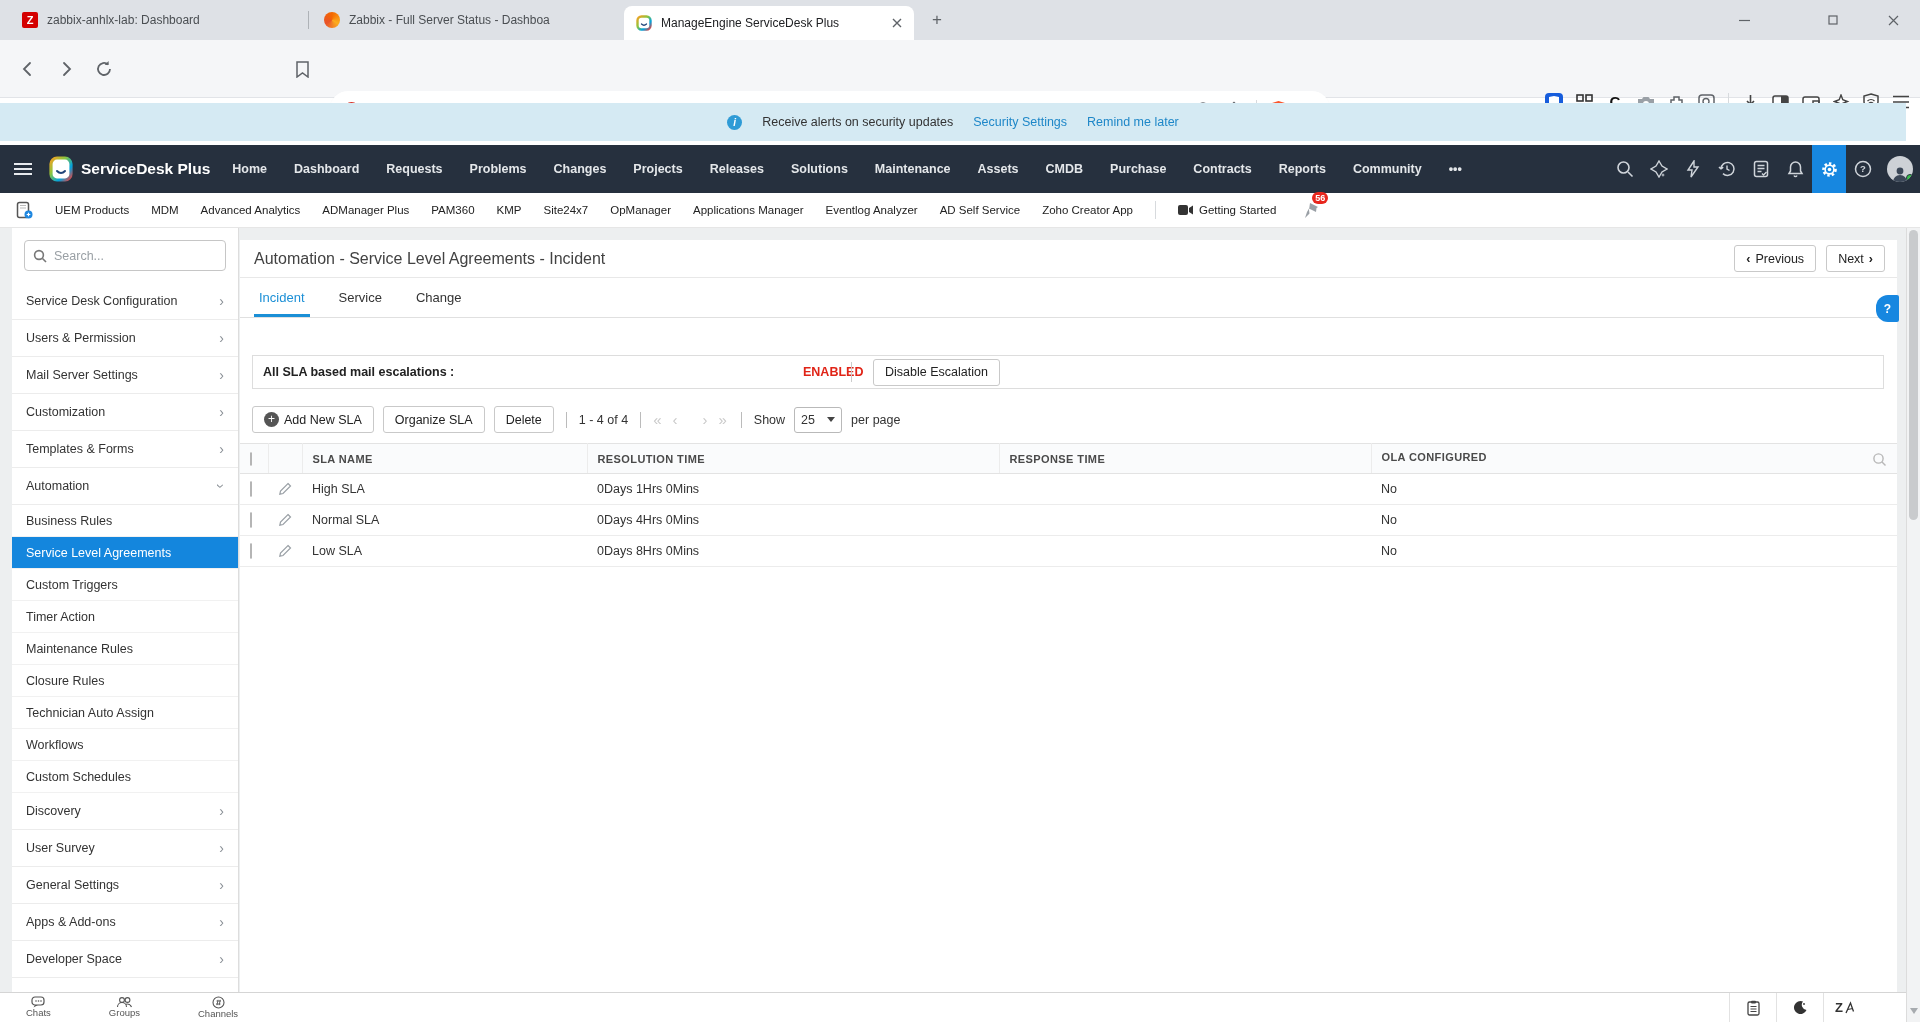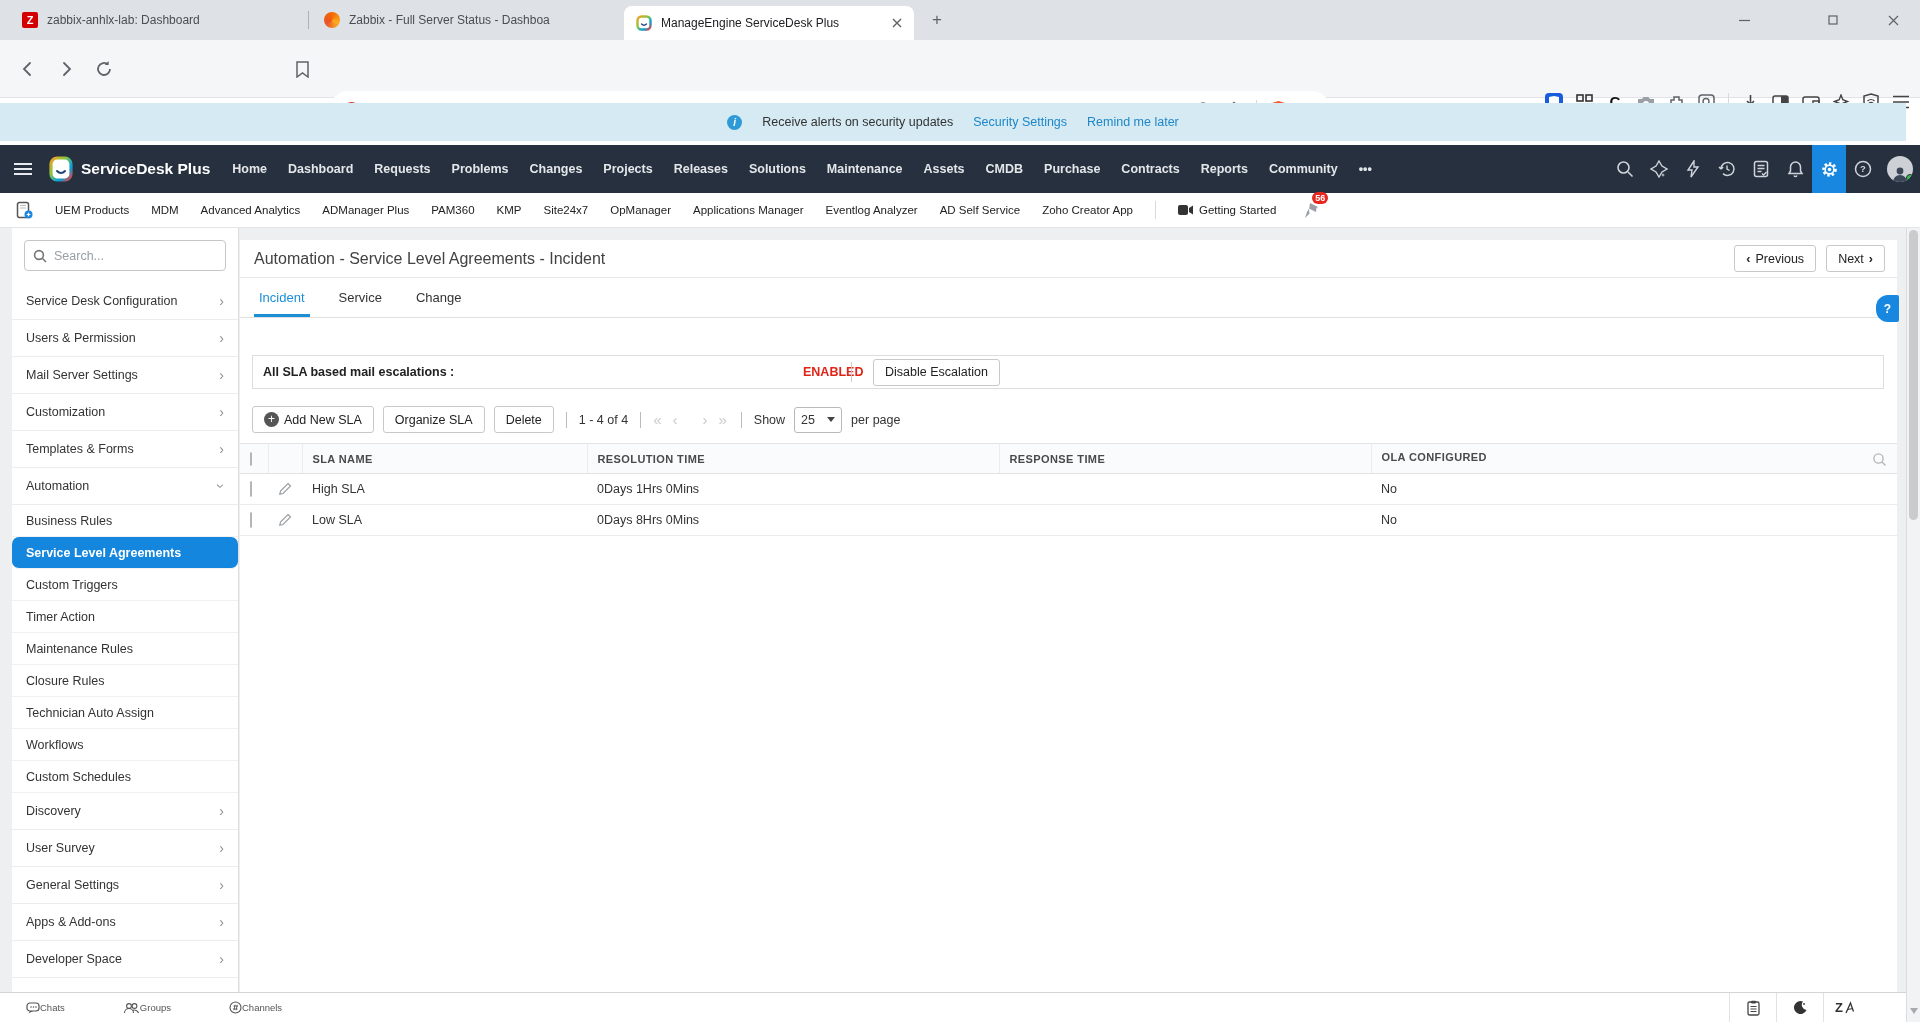--- a/index.html
+++ b/index.html
@@ -35,21 +35,21 @@
 
   
   .notif{position:absolute;left:0;top:103px;width:1906px;height:38px;background:#d5eaf3;display:flex;align-items:center;justify-content:center;gap:20px;font-size:12.5px;color:#333;}
   .notif .ilink{color:#1e87c8;cursor:pointer;}
   .info-ico{width:15px;height:15px;border-radius:50%;background:#2e9bd6;color:#fff;font-size:10px;font-style:italic;font-weight:bold;text-align:center;line-height:15px;}
 
   .menubar{position:absolute;left:0;top:145px;width:1920px;height:48px;background:#26303e;display:flex;align-items:center;}
   .burger{width:18px;height:12px;border-top:2px solid #e7eaee;border-bottom:2px solid #e7eaee;position:relative;margin:0 16px 0 14px;}
   .burger:after{content:"";position:absolute;left:0;top:3px;width:100%;height:2px;background:#e7eaee;}
   .brand{color:#fff;font-size:15.5px;font-weight:bold;margin-right:22px;display:flex;align-items:center;gap:7px;white-space:nowrap;}
-  .menu-items{display:flex;align-items:center;gap:21px;}
+  .menu-items{display:flex;align-items:center;gap:27px;}
   .menu-items span{color:#e4e7ea;font-size:12.5px;font-weight:600;white-space:nowrap;cursor:pointer;}
   .nav-icons{margin-left:auto;display:flex;align-items:center;height:48px;}
   .nico{width:34px;height:48px;display:flex;align-items:center;justify-content:center;cursor:pointer;}
   .nico.blue{background:#1787e0;}
   .avatar{width:26px;height:26px;border-radius:50%;background:#cdd1d6;position:relative;display:flex;align-items:flex-end;justify-content:center;overflow:hidden;}
   .avatar .dot{position:absolute;right:-1px;bottom:0px;width:8px;height:8px;border-radius:50%;background:#35c24a;border:1px solid #26303e;}
 
   .appsbar{position:absolute;left:0;top:193px;width:1920px;height:35px;background:#fff;display:flex;align-items:center;gap:22px;padding-left:16px;border-bottom:1px solid #e6e6e6;}
   .appsbar a{font-size:11.5px;color:#222;text-decoration:none;white-space:nowrap;cursor:pointer;}
   .gs{display:flex;align-items:center;gap:6px;font-size:11.5px;color:#222;}
@@ -60,21 +60,21 @@
   .content{position:absolute;left:0;top:228px;right:0;bottom:30px;background:#edeff0;}
   .sidebar{position:absolute;left:12px;top:0;width:227px;bottom:0;background:#fff;border-right:1px solid #ddd;overflow:hidden;}
   .sb-search{margin:12px;height:31px;border:1px solid #c6c6c6;border-radius:4px;display:flex;align-items:center;padding:0 8px;gap:7px;}
   .sb-search input{border:none;outline:none;width:150px;font-size:12.5px;color:#444;font-family:"Liberation Sans",sans-serif;}
   .sb-search input::placeholder{color:#9aa0a5;}
   .sb-item{display:flex;align-items:center;padding:0 14px;border-bottom:1px solid #ececec;font-size:12.5px;color:#333;cursor:pointer;}
   .sb-item.g{height:37px;}
   .sb-item.s{height:32px;border-bottom:1px solid #f1f1f1;}
   .sb-item .chev{margin-left:auto;color:#8a9096;font-size:14px;}
   .chev.down{transform:rotate(90deg);}
-  .sb-item.active{background:#1486dd;color:#fff;font-weight:700;border-radius:7px;}
+  .sb-item.active{background:#1486dd;color:#fff;font-weight:400;}
 
   .card{position:absolute;left:240px;top:12px;width:1657px;bottom:0;background:#fff;}
   .titlebar{position:relative;height:38px;border-bottom:1px solid #e8e8e8;display:flex;align-items:center;padding:0 12px 0 14px;}
   .ptitle{font-size:16px;color:#424242;}
   .pnbtns{margin-left:auto;display:flex;gap:10px;}
   .btn{background:#fff;border:1px solid #c9c9c9;border-radius:3px;font-size:12.5px;color:#222;height:27px;display:inline-flex;align-items:center;gap:5px;padding:0 11px;cursor:pointer;font-family:"Liberation Sans",sans-serif;}
   .btn b{font-weight:bold;}
   .ptabs{position:relative;height:40px;border-bottom:1px solid #e0e0e0;display:flex;align-items:flex-end;gap:24px;padding:0 0 0 14px;}
   .ptab{font-size:13px;color:#333;padding:12px 5px;cursor:pointer;}
   .ptab.active{color:#1b8fd6;box-shadow:inset 0 -3px 0 #1b8fd6;}
@@ -96,21 +96,21 @@
   table.sla{position:absolute;left:0;top:203px;width:1657px;border-collapse:collapse;table-layout:fixed;}
   table.sla th{height:30px;background:#fafbfc;border-top:1px solid #e3e3e3;border-bottom:1px solid #e3e3e3;border-right:1px solid #ececec;font-size:11px;color:#4a4a4a;text-align:left;padding:0 10px;letter-spacing:.4px;font-weight:bold;}
   table.sla th:last-child{border-right:none;}
   table.sla td{height:31px;border-bottom:1px solid #ececec;font-size:12.5px;color:#333;padding:0 10px;}
   .cb{width:14px;height:14px;border:1px solid #b5b5b5;border-radius:2px;background:#fff;cursor:pointer;}
   .hdr-search{float:right;margin-top:1px;}
 
   
   .footer{position:absolute;left:0;bottom:0;width:1906px;height:30px;background:#fff;border-top:1px solid #d5d5d5;display:flex;align-items:center;}
   .f-left{display:flex;gap:58px;padding-left:26px;}
-  .f-item{display:flex;flex-direction:row;align-items:center;gap:0px;font-size:9.5px;color:#555;cursor:pointer;line-height:10px;}
+  .f-item{display:flex;flex-direction:column;align-items:center;gap:0px;font-size:9.5px;color:#555;cursor:pointer;line-height:10px;}
   .f-right{margin-left:auto;display:flex;height:30px;}
   .f-ic{width:47px;height:30px;border-left:1px solid #e2e2e2;display:flex;align-items:center;justify-content:center;cursor:pointer;}
 
   
   .scrollbar{position:absolute;right:0;top:228px;bottom:0;width:14px;background:#f2f3f4;border-left:1px solid #dcdcdc;}
   .sthumb{position:absolute;left:2px;top:2px;width:9px;height:290px;border-radius:5px;background:#c9cbcd;}
   .sarrow{position:absolute;left:3px;bottom:8px;width:0;height:0;border-left:4px solid transparent;border-right:4px solid transparent;border-top:6px solid #a7abaf;}
 
   svg{display:block;}
 </style>
@@ -578,20 +578,32 @@
           <td></td>
           <td>No</td>
         </tr>
         <tr>
           <td><span class="cb"></span></td>
           <td>
               <svg width="14" height="14" viewBox="0 0 14 14">
                 <path d="M10 1.5l2.5 2.5L5 11.5 1.8 12.2 2.5 9z" fill="none" stroke="#9aa0a6" stroke-width="1.2"></path>
               </svg>
             </td>
+          <td>Normal SLA</td>
+          <td>0Days 4Hrs 0Mins</td>
+          <td></td>
+          <td>No</td>
+        </tr>
+        <tr>
+          <td><span class="cb"></span></td>
+          <td>
+              <svg width="14" height="14" viewBox="0 0 14 14">
+                <path d="M10 1.5l2.5 2.5L5 11.5 1.8 12.2 2.5 9z" fill="none" stroke="#9aa0a6" stroke-width="1.2"></path>
+              </svg>
+            </td>
           <td>Low SLA</td>
           <td>0Days 8Hrs 0Mins</td>
           <td></td>
           <td>No</td>
         </tr>
       </tbody>
     </table>
   </div>
 </div>
 

